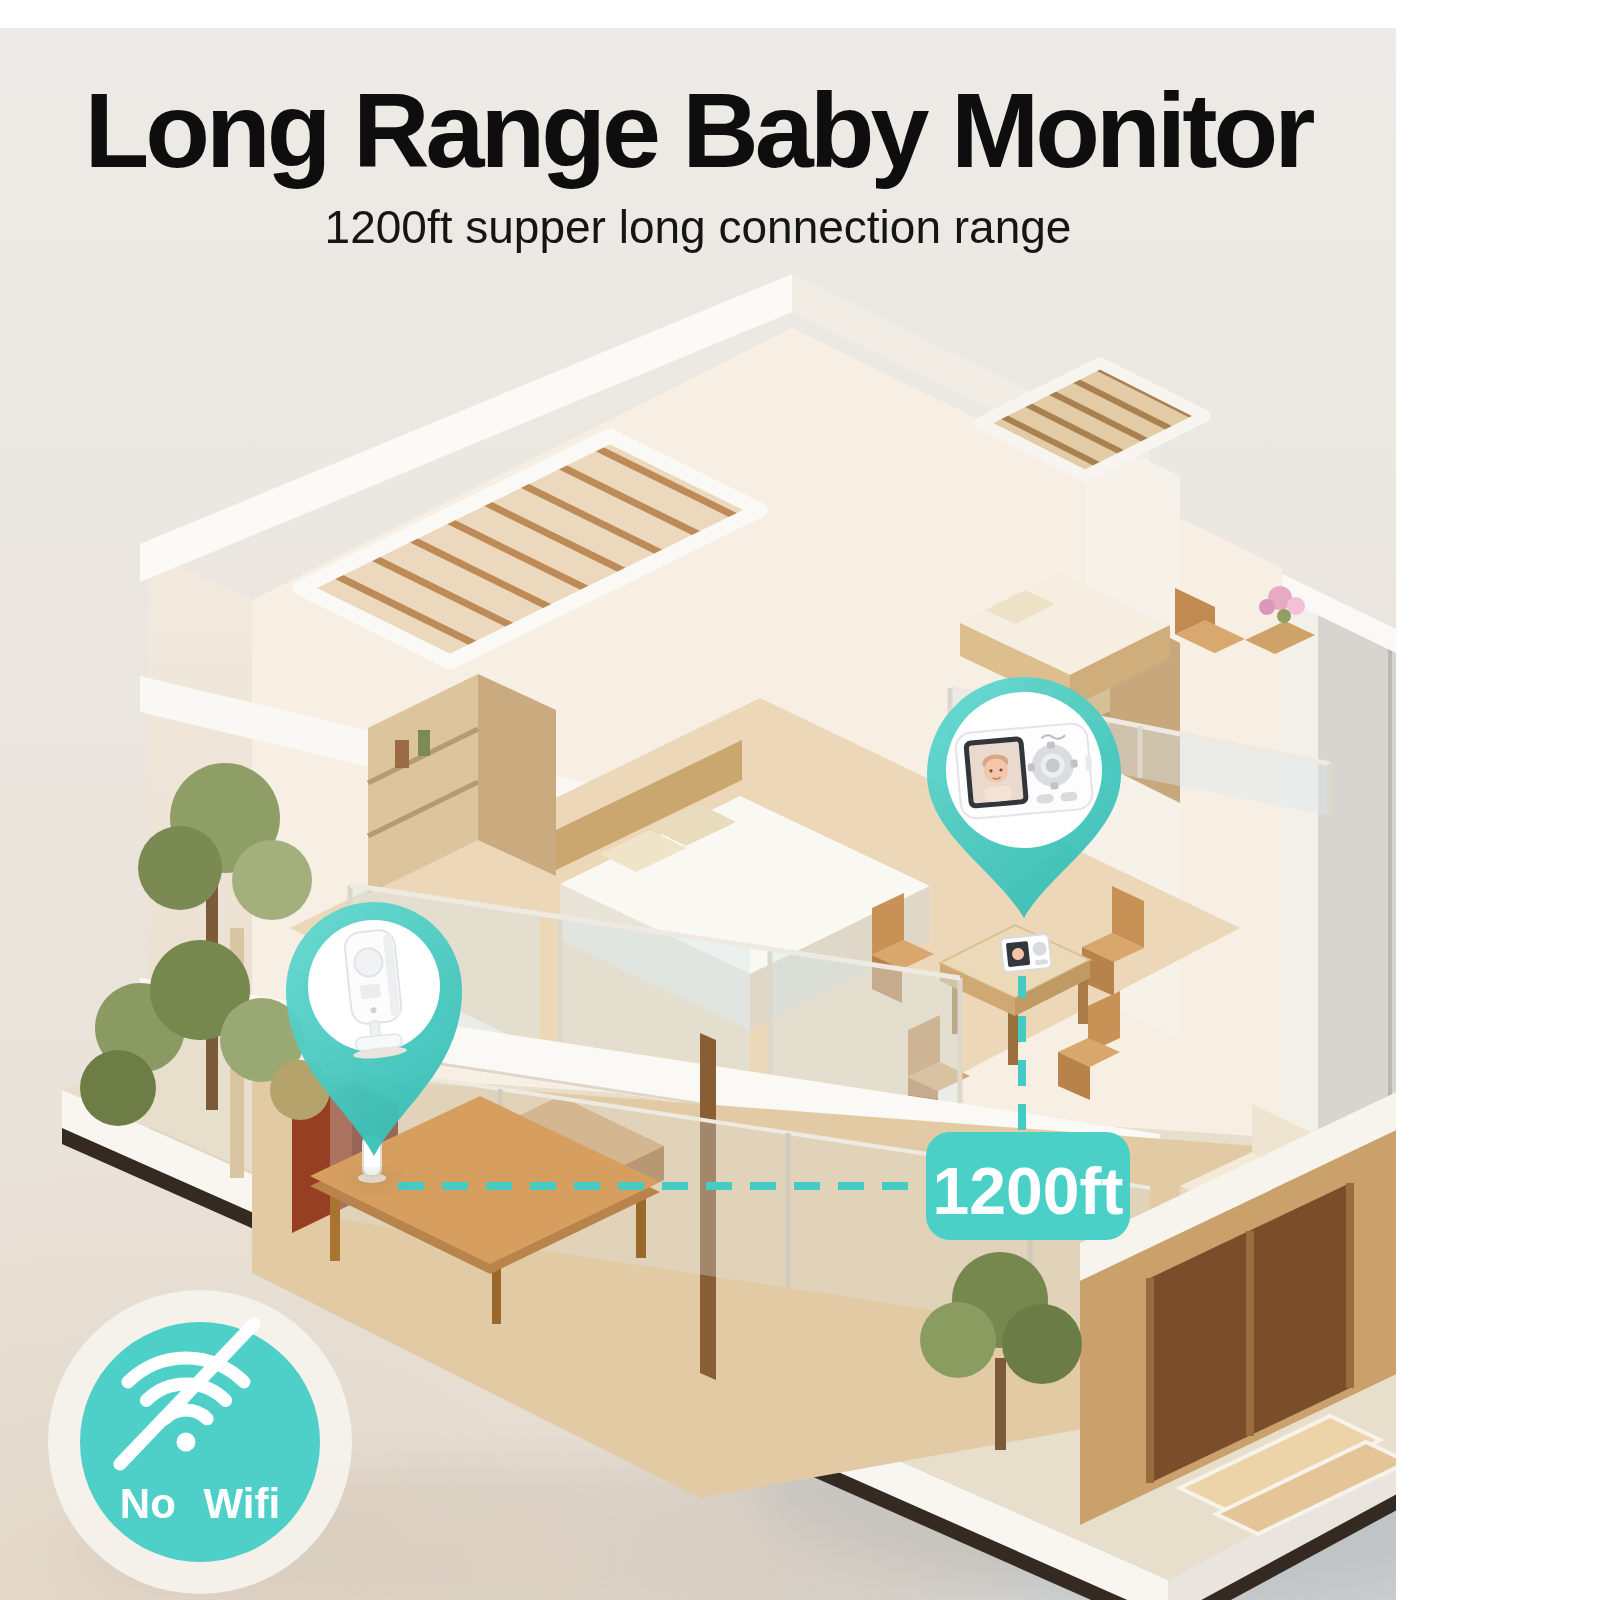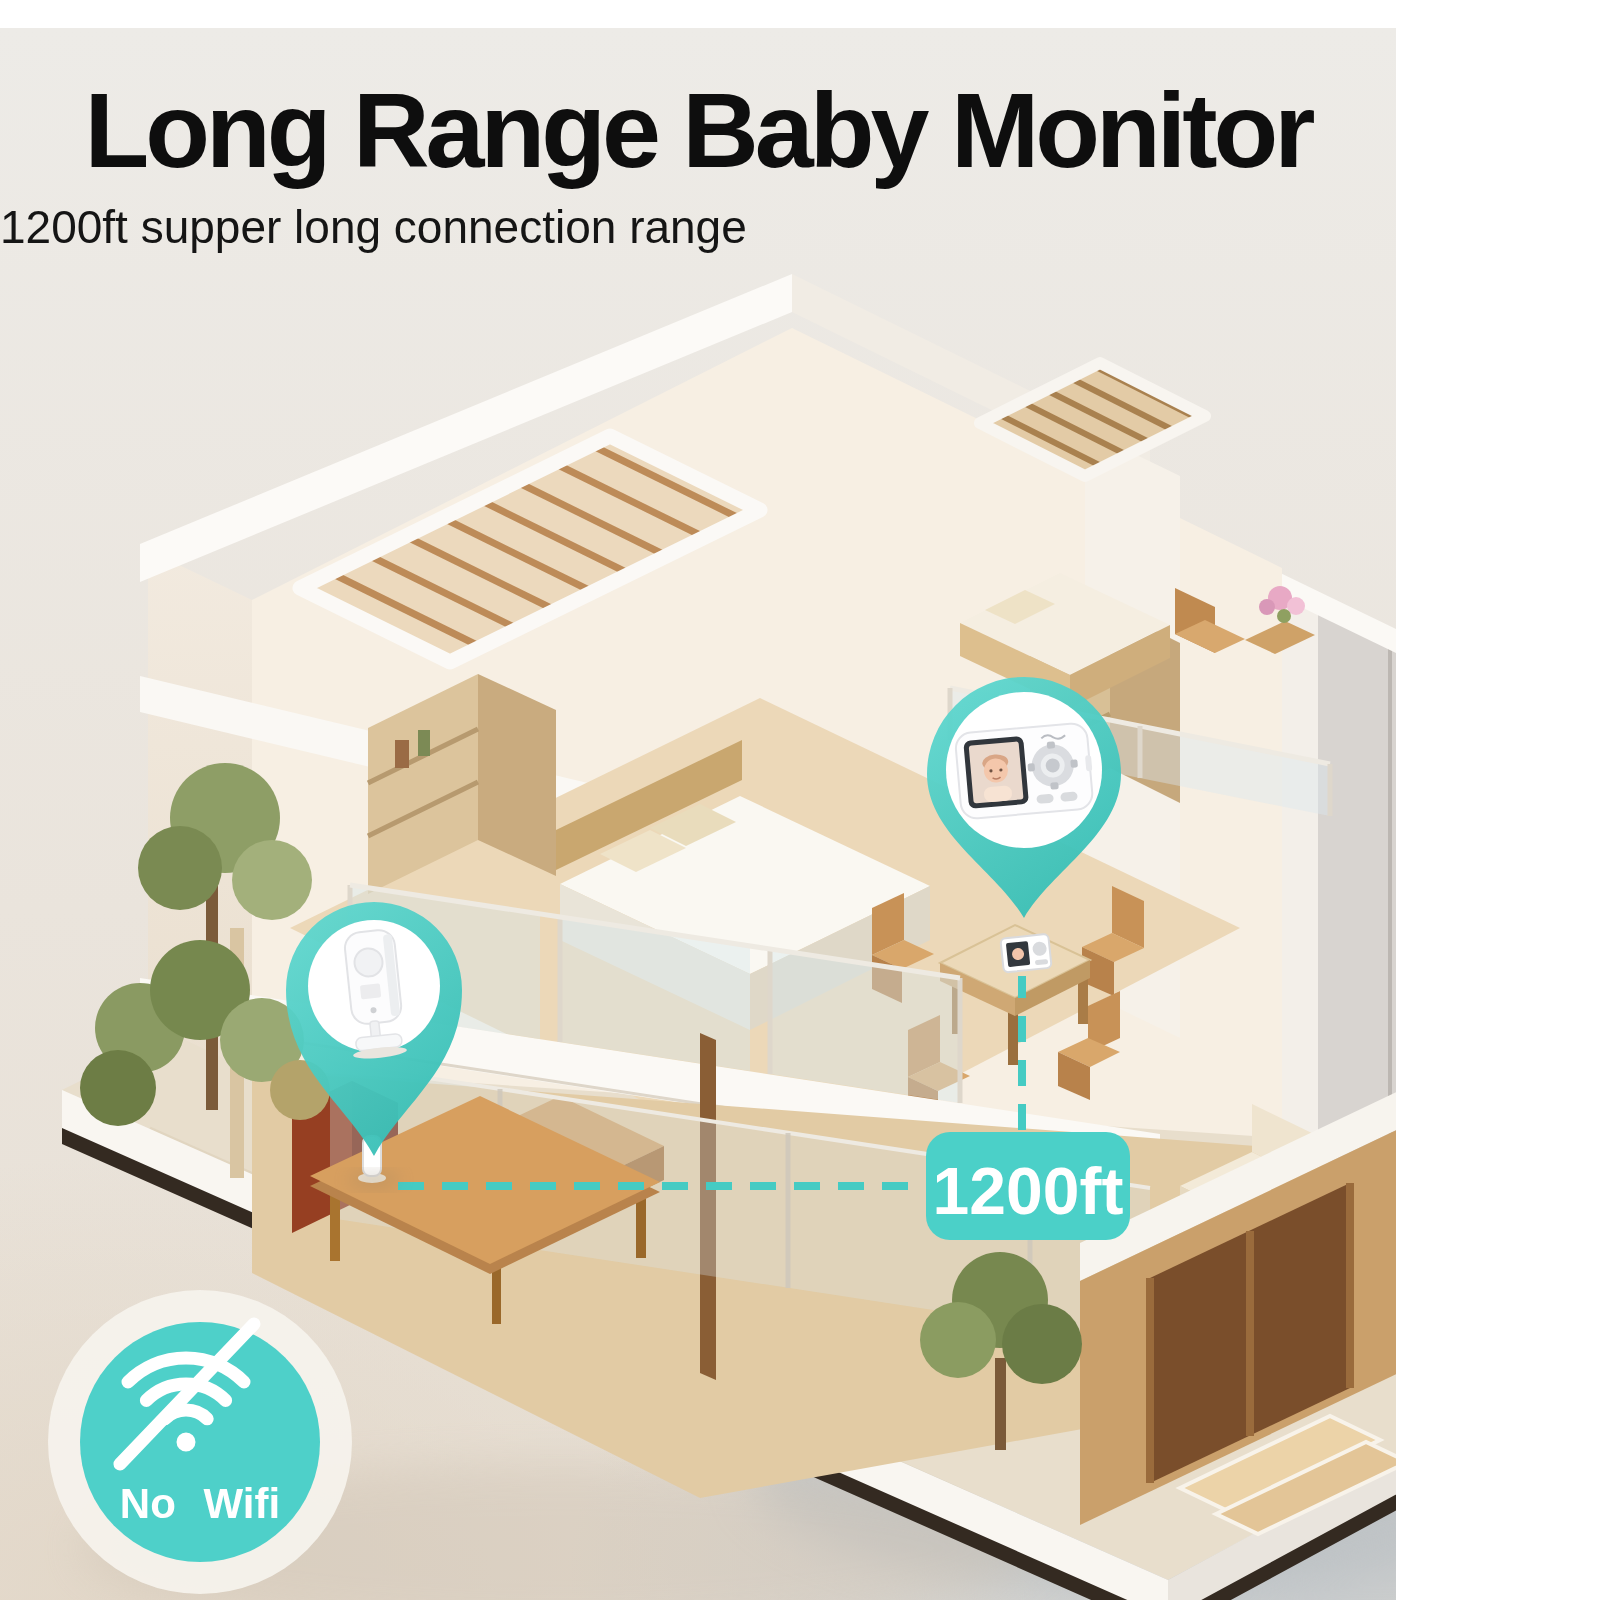--- a/index.html
+++ b/index.html
@@ -10,21 +10,21 @@
       radial-gradient(1100px 700px at 88% 97%, #c8ccce 0%, rgba(200,204,206,0) 60%),
       radial-gradient(1300px 800px at 10% 98%, #e2d7c8 0%, rgba(226,215,200,0) 55%),
       linear-gradient(180deg,#edebe7 0%,#eae4dc 55%,#e7dfd4 100%);
     margin-top: 28px;
   }
   .title{
     position:absolute;top:42px;left:0;width:100%;text-align:center;
     font-size:106px;font-weight:bold;letter-spacing:-4px;color:#0e0e0e;
   }
   .subtitle{
-    position:absolute;top:172px;left:0;width:100%;text-align:left;
+    position:absolute;top:172px;left:0;width:100%;text-align:center;
     font-size:46px;font-weight:normal;letter-spacing:0px;color:#151515;
   }
   svg{position:absolute;left:0;top:0;}
   .badge-label{font-family:"Liberation Sans",sans-serif;font-weight:bold;}
   .nowifi-label{font-family:"Liberation Sans",sans-serif;font-weight:bold;word-spacing:16px;}
 </style>
 </head>
 <body>
 
 <div class="canvas">

